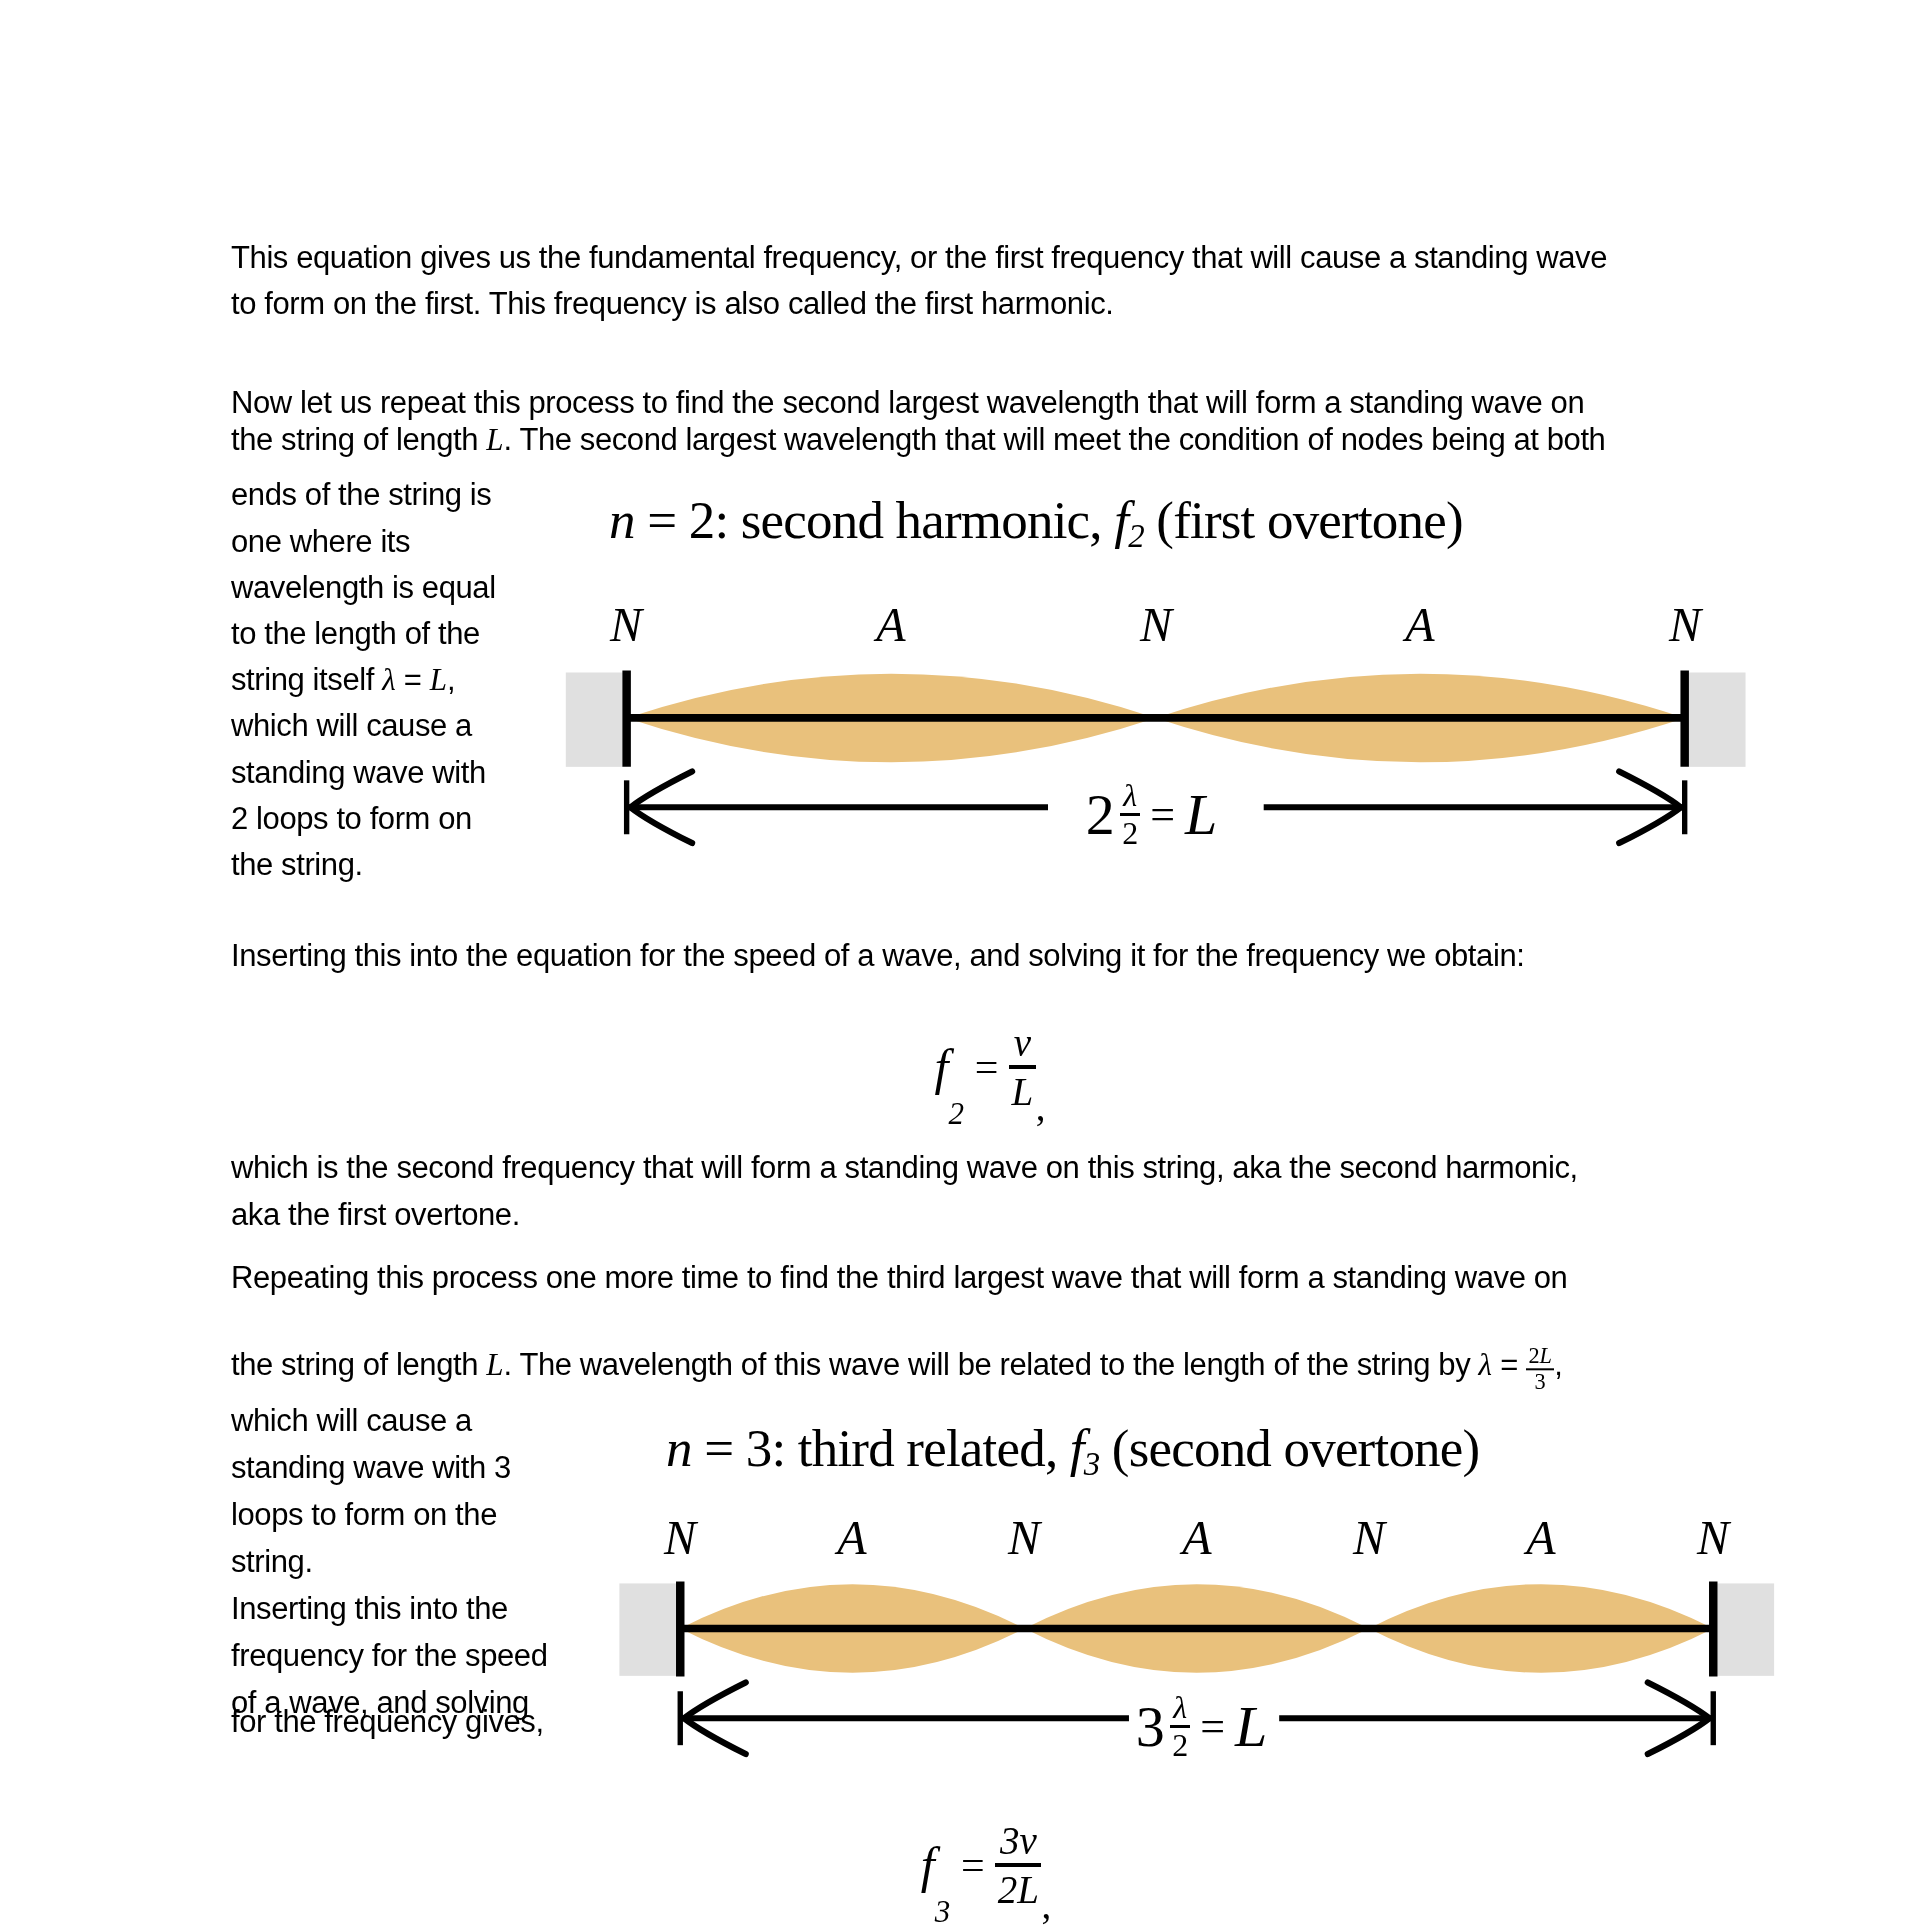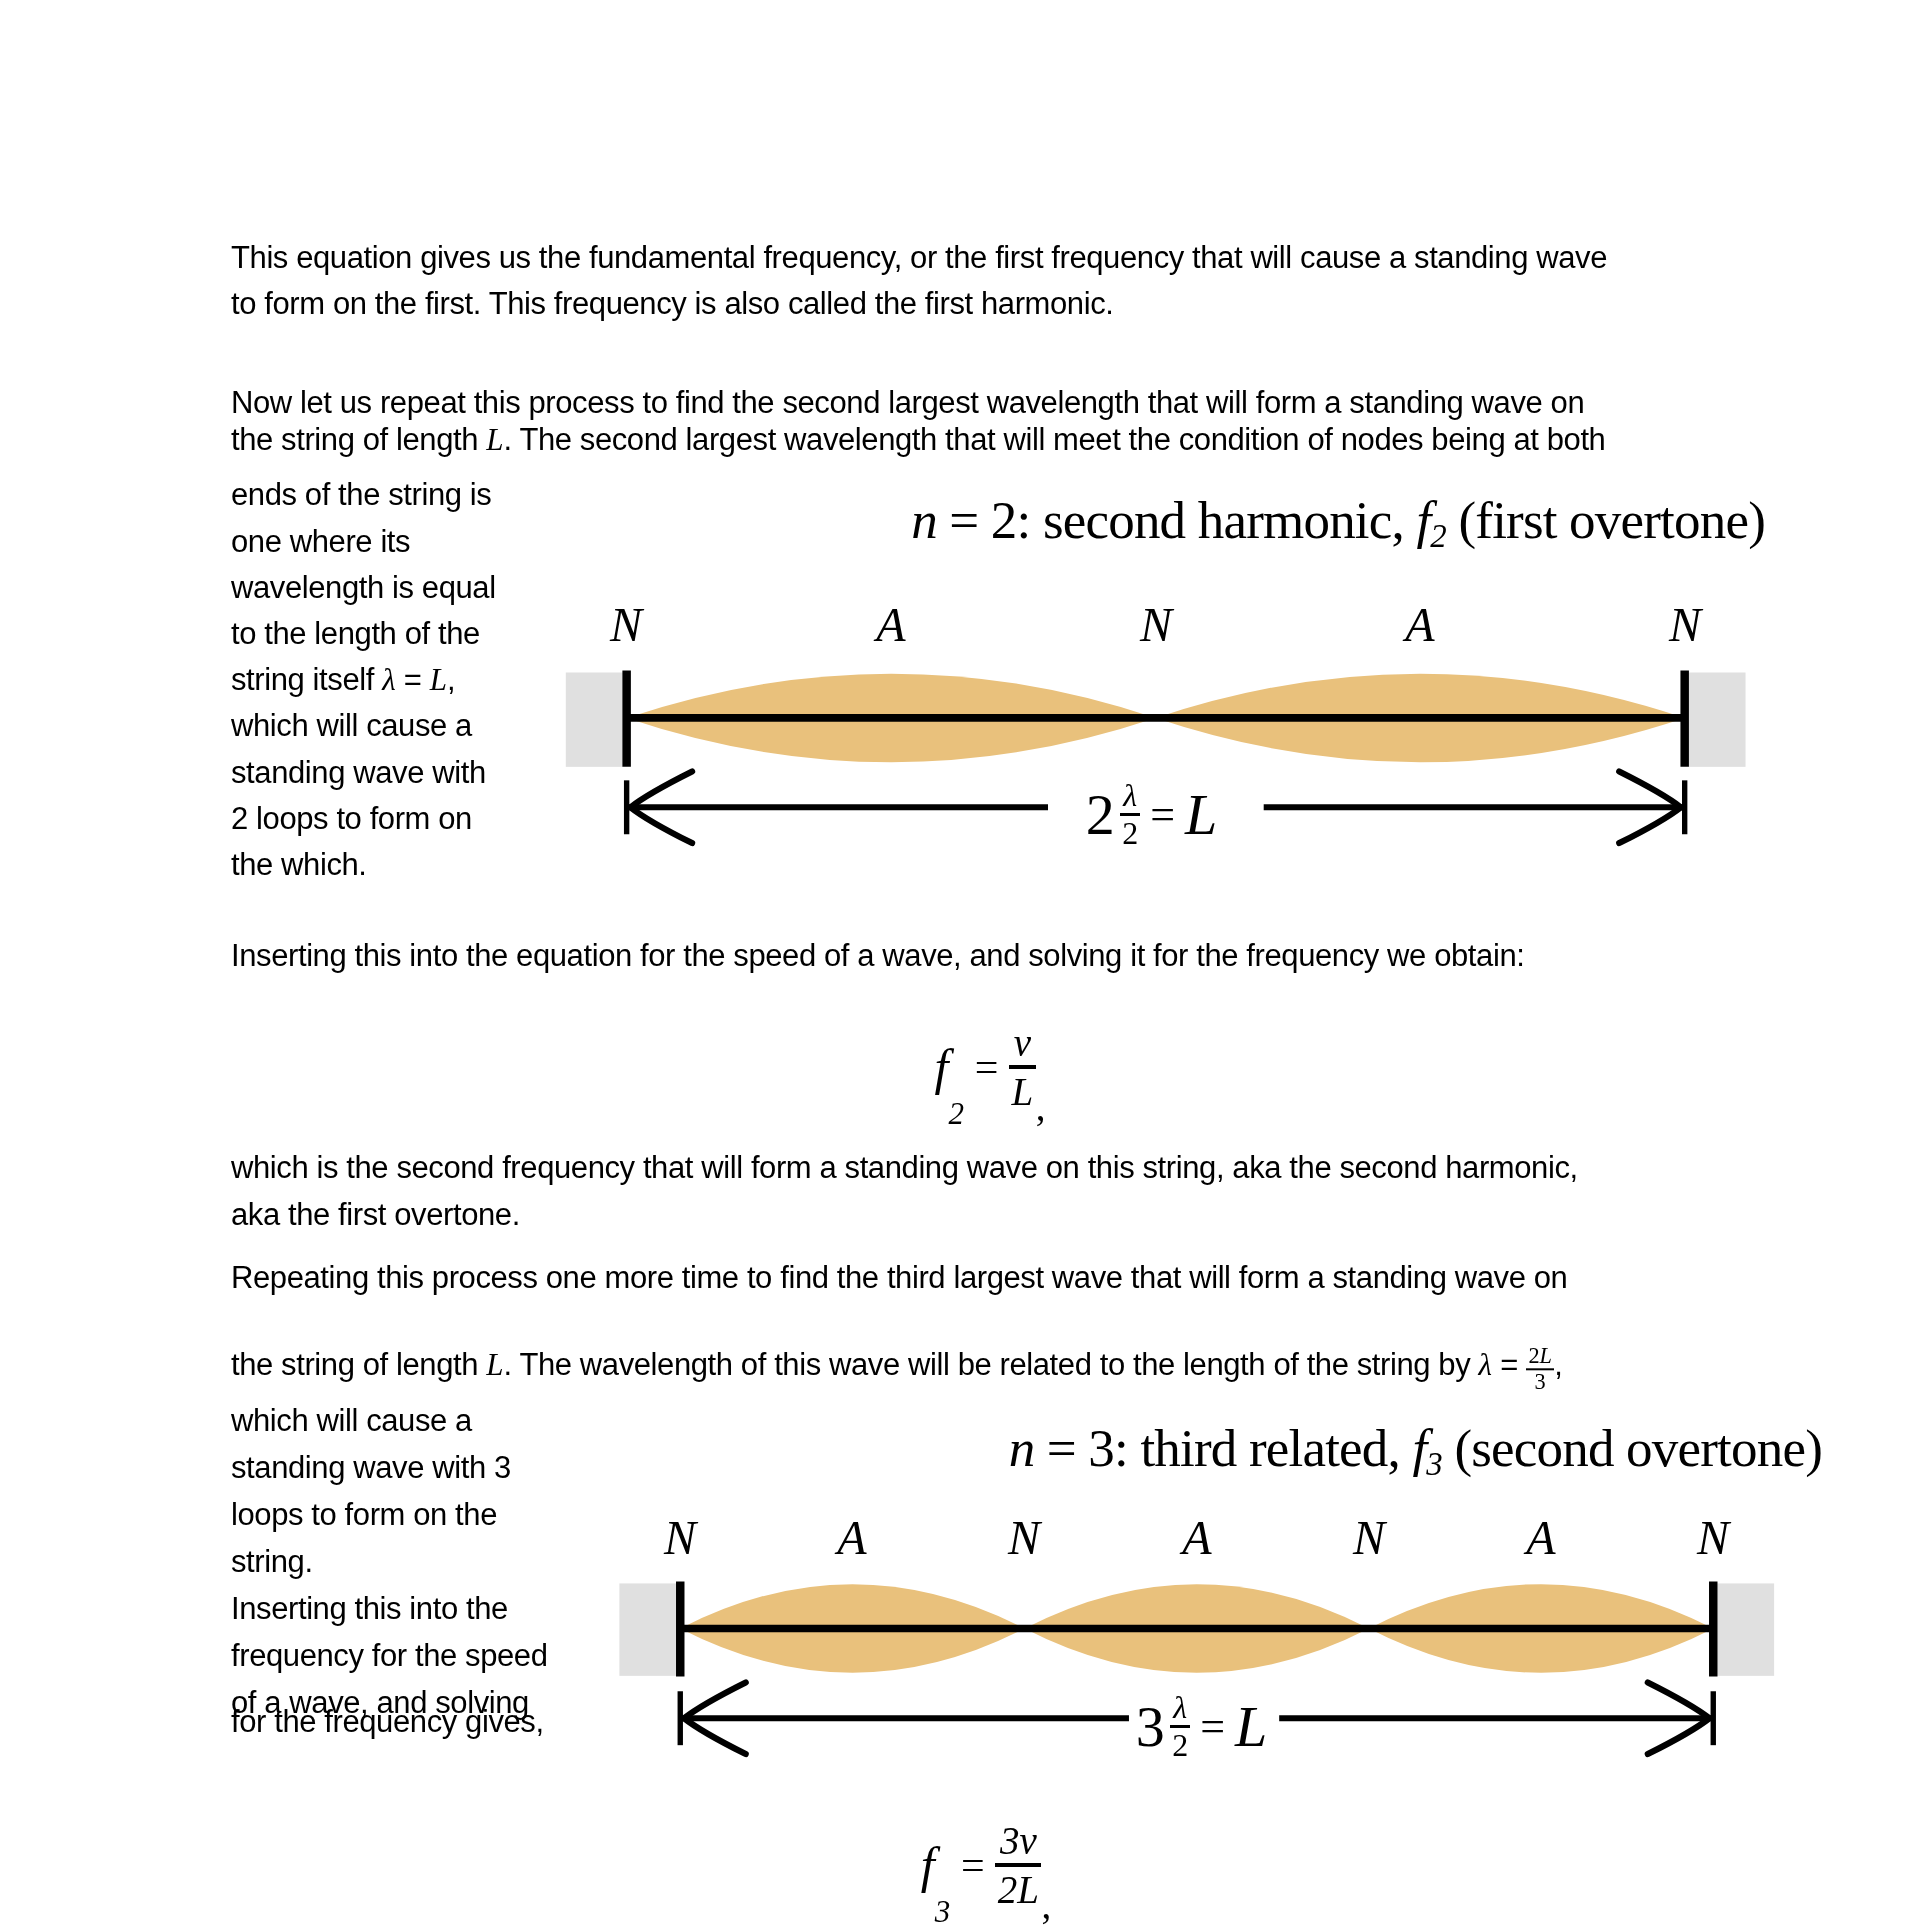--- a/index.html
+++ b/index.html
@@ -2,21 +2,21 @@
 <html style="--wave_fill: #e9c17c; --wall_gray: #e0e0e0; --ink: #000000; --background: #ffffff;font-size:6.2px"><head>
 <meta charset="utf-8">
 <style>
   html,body{margin:0;padding:0;background:#ffffff;}
   body{width:1965px;height:2542px;position:relative;font-family:"Liberation Sans",sans-serif;color:#000;overflow:hidden;}
 
   .line{position:absolute;left:231px;font-size:31px;letter-spacing:-0.4px;white-space:pre;color:#000;}
   .m{font-family:"Liberation Serif",serif;font-style:italic;letter-spacing:0;}
 
   
-  .fig-title{position:absolute;font-family:"Liberation Serif",serif;font-size:53px;letter-spacing:-0.8px;text-align:right;white-space:pre;color:#000;}
+  .fig-title{position:absolute;font-family:"Liberation Serif",serif;font-size:53px;letter-spacing:-0.8px;text-align:left;white-space:pre;color:#000;}
   .fig-title .it{font-style:italic;}
   .fig-title .tsub{font-size:0.62em;font-style:italic;vertical-align:-0.28em;}
 
   
   .na{position:absolute;transform:translateX(-50%);font-family:"Liberation Serif",serif;font-style:italic;font-size:48px;color:#000;}
 
   .figsvg{position:absolute;}
 
   
   .dim-label{position:absolute;display:flex;align-items:center;justify-content:center;font-family:"Liberation Serif",serif;color:#000;}
@@ -53,21 +53,21 @@
 <div class="line" style="top:422px"><span>the string of length </span><span class="m">L</span><span>. The second largest wavelength that will meet the condition of nodes being at both</span></div>
 <div class="line" style="top:477px">ends of the string is</div>
 
 <div class="line" style="top:524px">one where its</div>
 <div class="line" style="top:570px">wavelength is equal</div>
 <div class="line" style="top:616px">to the length of the</div>
 <div class="line" style="top:662px"><span>string itself </span><span class="m">λ</span><span> = </span><span class="m">L</span><span>,</span></div>
 <div class="line" style="top:708px">which will cause a</div>
 <div class="line" style="top:755px">standing wave with</div>
 <div class="line" style="top:801px">2 loops to form on</div>
-<div class="line" style="top:847px">the which.</div>
+<div class="line" style="top:847px">the string.</div>
 
 <div class="fig-title" style="left:609px;top:490px;width:1156px"><span class="it">n</span><span> = 2: second harmonic, </span><span class="it">f</span><span class="tsub">2</span><span> (first overtone)</span></div>
 
 <div class="na" style="left:626px;top:597px">N</div>
 <div class="na" style="left:891px;top:597px">A</div>
 <div class="na" style="left:1156px;top:597px">N</div>
 <div class="na" style="left:1420px;top:597px">A</div>
 <div class="na" style="left:1685px;top:597px">N</div>
 
 <svg class="figsvg" style="left:555px;top:632px" width="1194" height="262" viewBox="0 0 3100 680">

